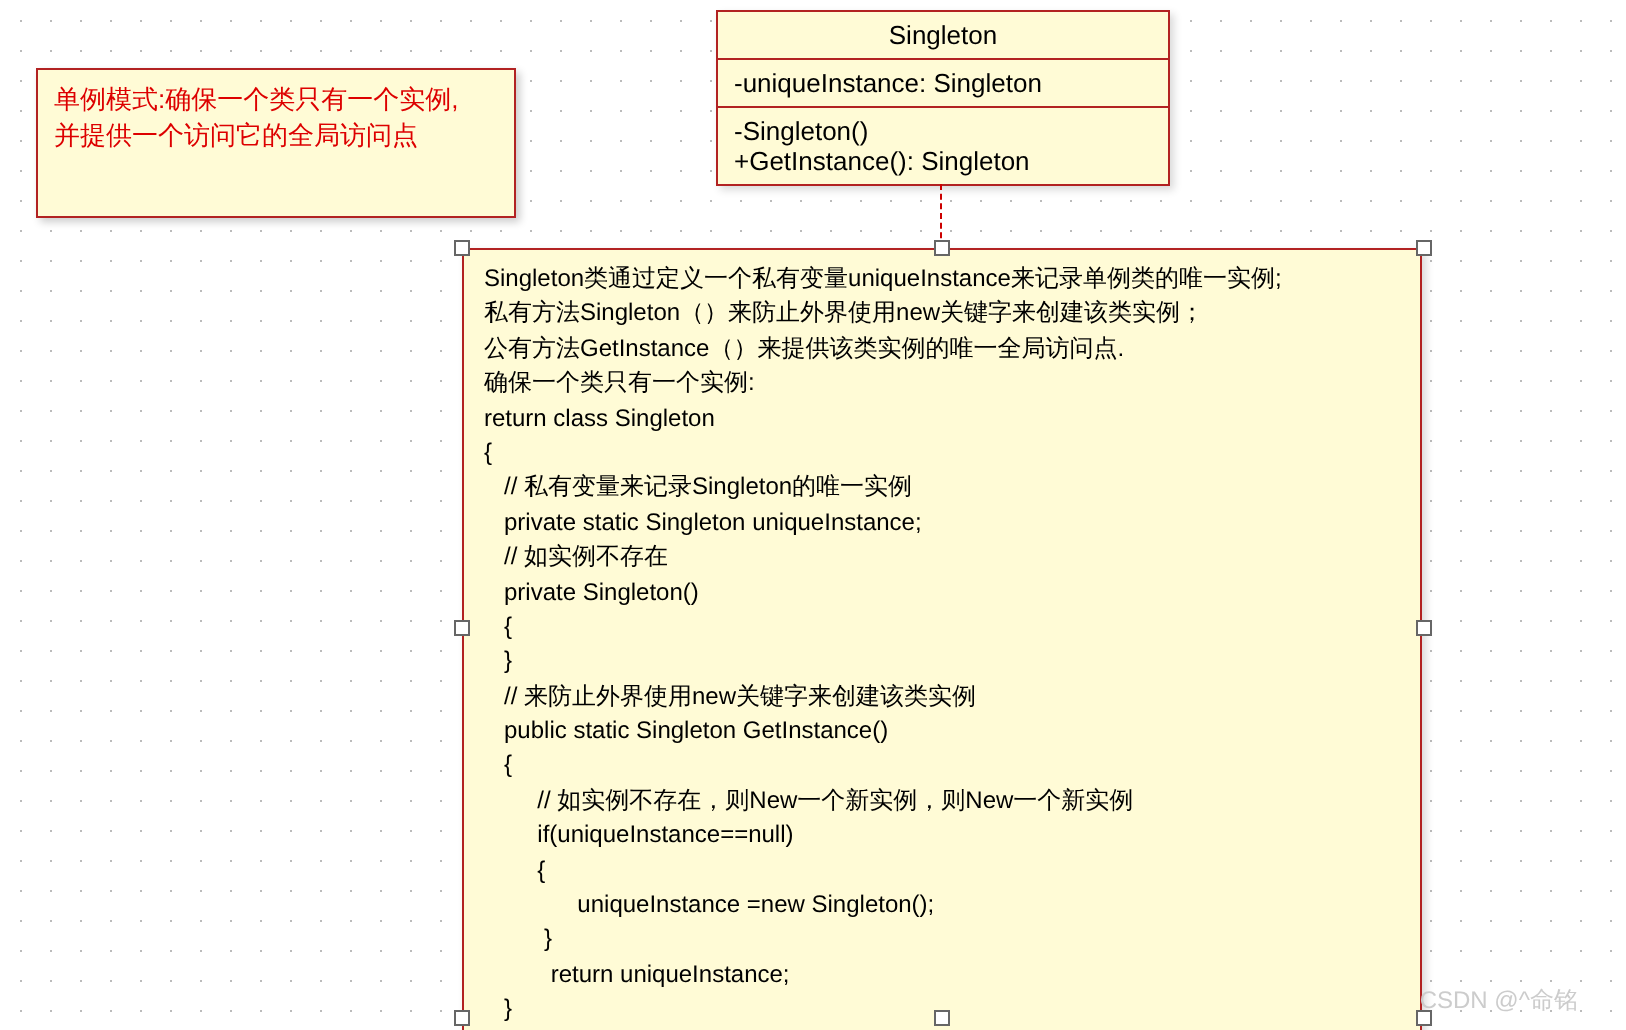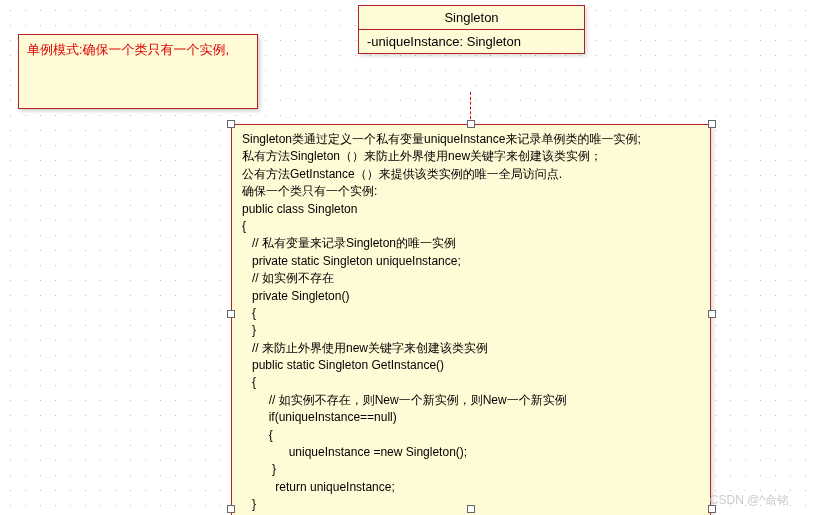--- a/index.html
+++ b/index.html
@@ -100,36 +100,41 @@
   font-size: 12px;
 }
 </style>
 </head>
 <body>
 
 <div class="dotgrid"></div>
 
 <div class="note note-desc">
   <div>单例模式:确保一个类只有一个实例,</div>
+  <div>并提供一个访问它的全局访问点</div>
 </div>
 
 <div class="uml-class">
   <div class="uml-header">Singleton</div>
   <div class="uml-section">
     <div>-uniqueInstance: Singleton</div>
+  </div>
+  <div class="uml-section">
+    <div>-Singleton()</div>
+    <div>+GetInstance(): Singleton</div>
   </div>
 </div>
 
 <div class="connector"></div>
 
 <div class="code-note"><span>Singleton类通过定义一个私有变量uniqueInstance来记录单例类的唯一实例;</span>
 <span>私有方法Singleton（）来防止外界使用new关键字来创建该类实例；</span>
 <span>公有方法GetInstance（）来提供该类实例的唯一全局访问点.</span>
 <span>确保一个类只有一个实例:</span>
-<span>public class Singleton</span>
+<span>return class Singleton</span>
 <span>{</span>
 <span>   // 私有变量来记录Singleton的唯一实例</span>
 <span>   private static Singleton uniqueInstance;</span>
 <span>   // 如实例不存在</span>
 <span>   private Singleton()</span>
 <span>   {</span>
 <span>   }</span>
 <span>   // 来防止外界使用new关键字来创建该类实例</span>
 <span>   public static Singleton GetInstance()</span>
 <span>   {</span>

